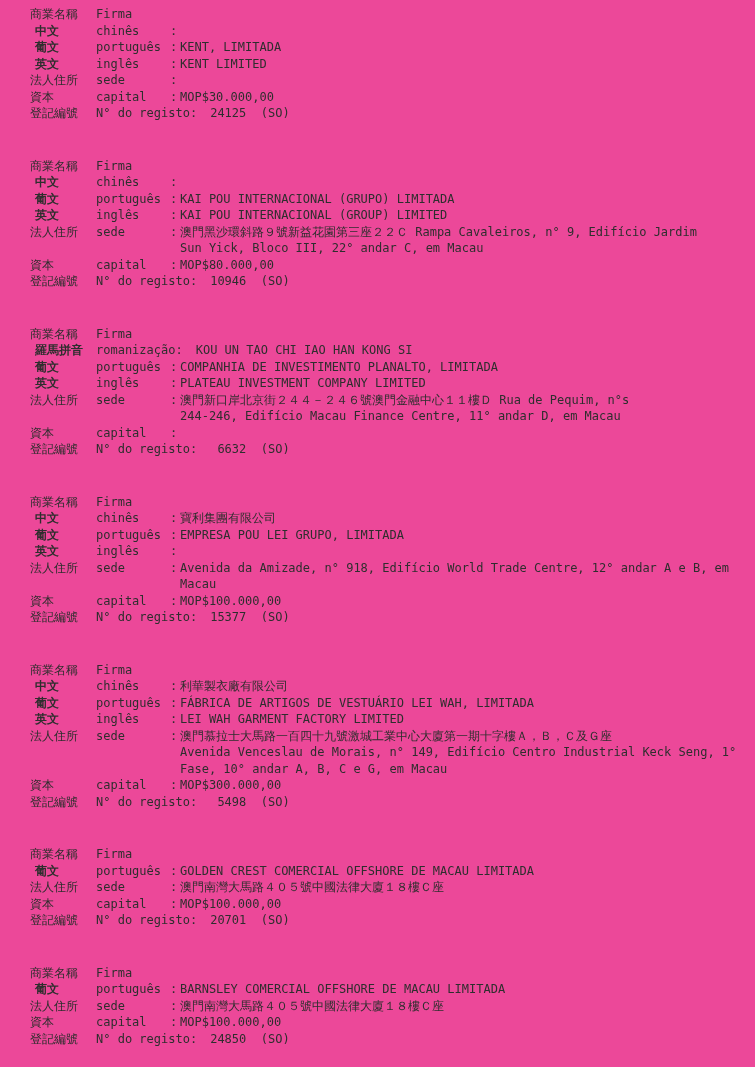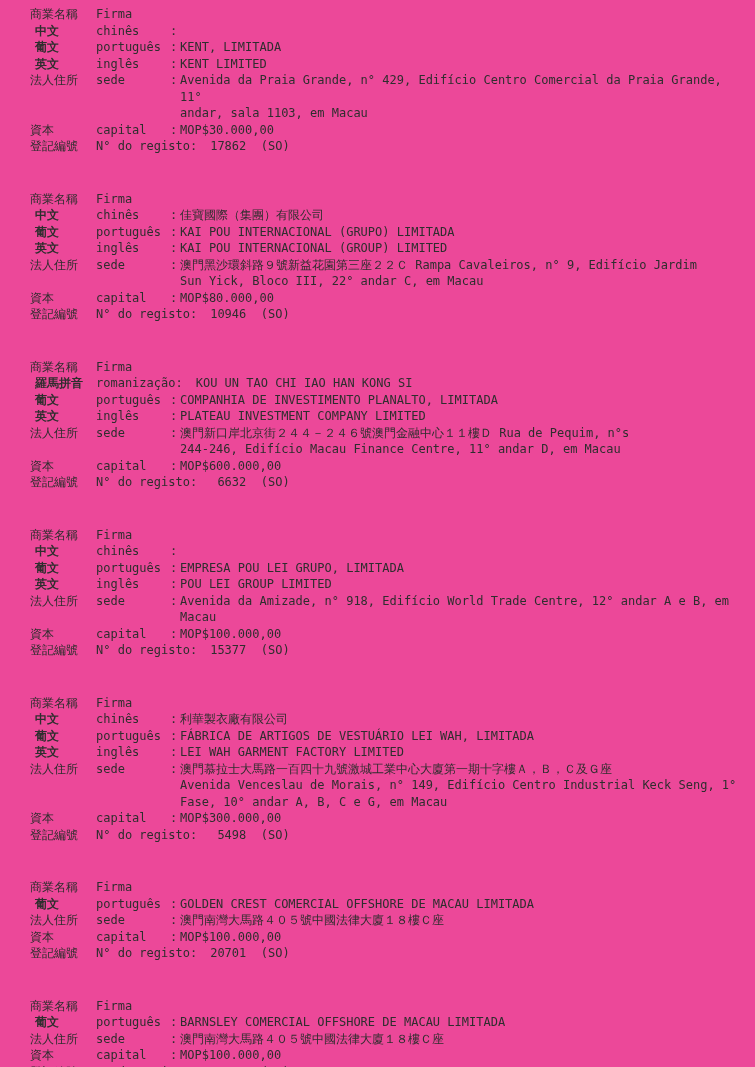--- a/index.html
+++ b/index.html
@@ -88,47 +88,44 @@
         <div class="row">
     <span class="c1 ind">英文</span>
     <span class="c2">inglês</span>
     <span class="colon">:</span>
     <span class="val">KENT LIMITED</span>
   </div>
         <div class="row">
     <span class="c1">法人住所</span>
     <span class="c2">sede</span>
     <span class="colon">:</span>
-    <span class="val">Avenida da Praia Grande, n° 429, Edifício Centro Comercial da Praia Grande, 11°
-andar, sala 1103, em Macau</span>
   </div>
         <div class="row">
     <span class="c1">資本</span>
     <span class="c2">capital</span>
     <span class="colon">:</span>
     <span class="val">MOP$30.000,00</span>
   </div>
         <div class="row">
     <span class="c1">登記編號</span>
     <span class="c2 joined">N° do registo:</span>
 
-    <span class="val joined">17862  (SO)</span>
+    <span class="val joined">24125  (SO)</span>
   </div>
       </section>
       <section class="entry">
         <div class="row">
     <span class="c1">商業名稱</span>
     <span class="c2">Firma</span>
 
   </div>
         <div class="row">
     <span class="c1 ind">中文</span>
     <span class="c2">chinês</span>
     <span class="colon">:</span>
-    <span class="val">佳寶國際（集團）有限公司</span>
   </div>
         <div class="row">
     <span class="c1 ind">葡文</span>
     <span class="c2">português</span>
     <span class="colon">:</span>
     <span class="val">KAI POU INTERNACIONAL (GRUPO) LIMITADA</span>
   </div>
         <div class="row">
     <span class="c1 ind">英文</span>
     <span class="c2">inglês</span>
@@ -183,51 +180,50 @@
     <span class="c1">法人住所</span>
     <span class="c2">sede</span>
     <span class="colon">:</span>
     <span class="val">澳門新口岸北京街２４４－２４６號澳門金融中心１１樓Ｄ Rua de Pequim, n°s
 244-246, Edifício Macau Finance Centre, 11° andar D, em Macau</span>
   </div>
         <div class="row">
     <span class="c1">資本</span>
     <span class="c2">capital</span>
     <span class="colon">:</span>
-    <span class="val">MOP$600.000,00</span>
   </div>
         <div class="row">
     <span class="c1">登記編號</span>
     <span class="c2 joined">N° do registo:</span>
 
     <span class="val joined"> 6632  (SO)</span>
   </div>
       </section>
       <section class="entry">
         <div class="row">
     <span class="c1">商業名稱</span>
     <span class="c2">Firma</span>
 
   </div>
         <div class="row">
     <span class="c1 ind">中文</span>
     <span class="c2">chinês</span>
     <span class="colon">:</span>
+    <span class="val">寶利集團有限公司</span>
   </div>
         <div class="row">
     <span class="c1 ind">葡文</span>
     <span class="c2">português</span>
     <span class="colon">:</span>
     <span class="val">EMPRESA POU LEI GRUPO, LIMITADA</span>
   </div>
         <div class="row">
     <span class="c1 ind">英文</span>
     <span class="c2">inglês</span>
     <span class="colon">:</span>
-    <span class="val">POU LEI GROUP LIMITED</span>
   </div>
         <div class="row">
     <span class="c1">法人住所</span>
     <span class="c2">sede</span>
     <span class="colon">:</span>
     <span class="val">Avenida da Amizade, n° 918, Edifício World Trade Centre, 12° andar A e B, em
 Macau</span>
   </div>
         <div class="row">
     <span class="c1">資本</span>

